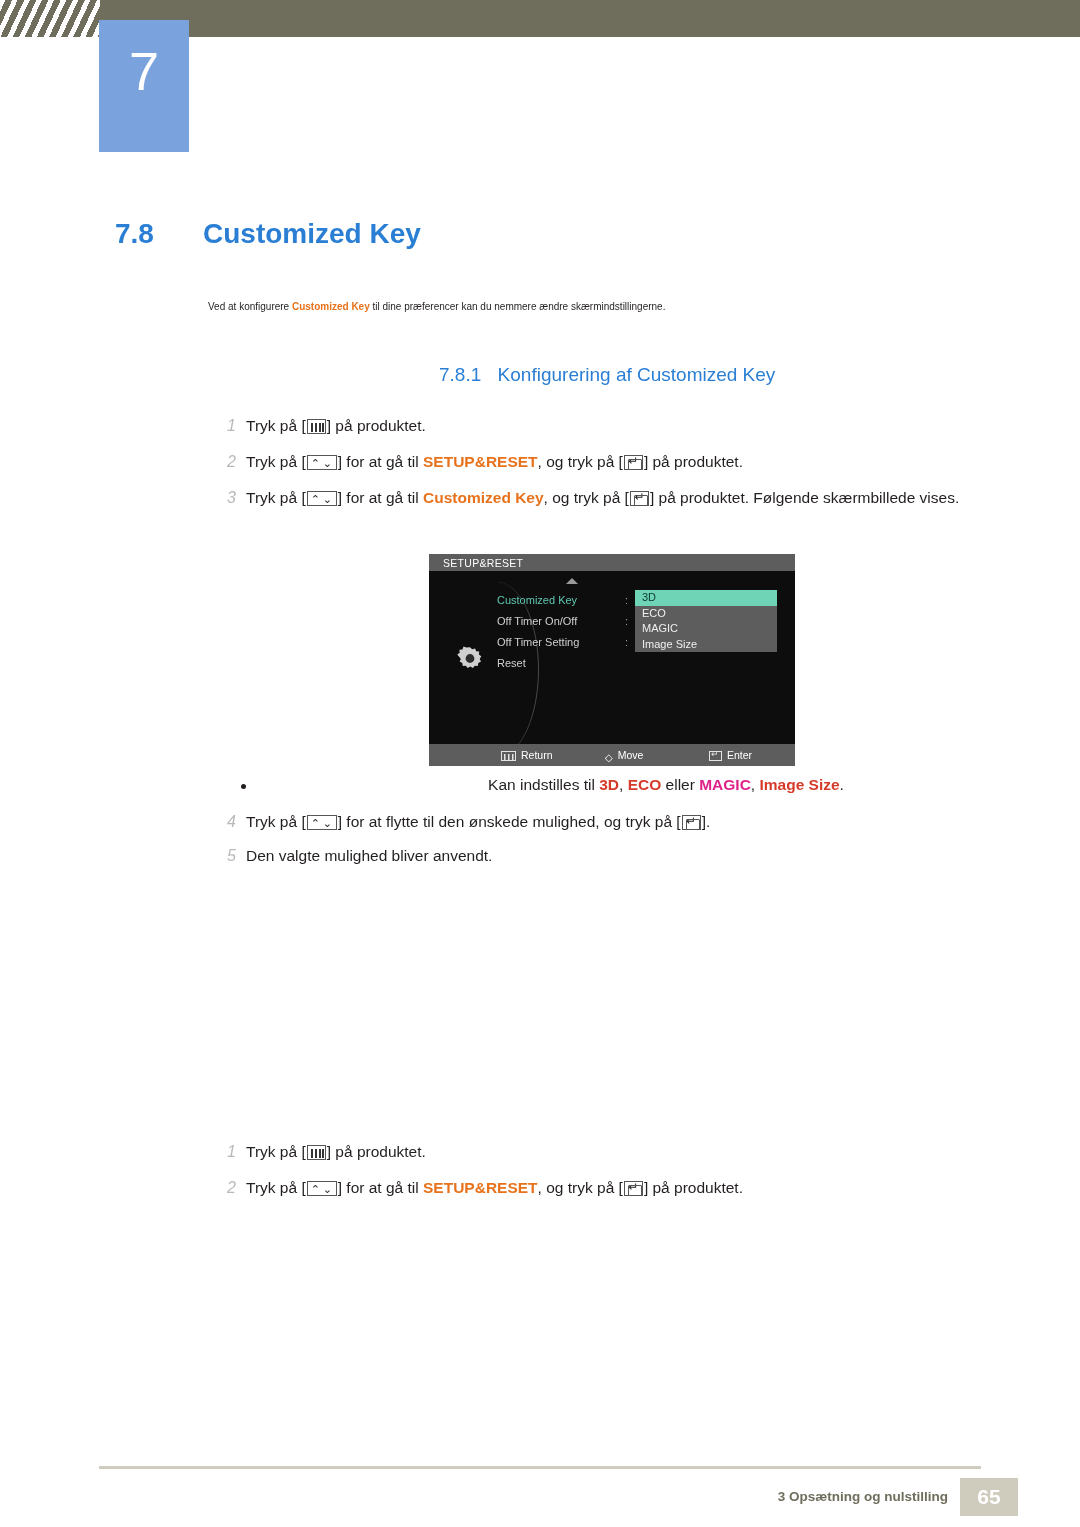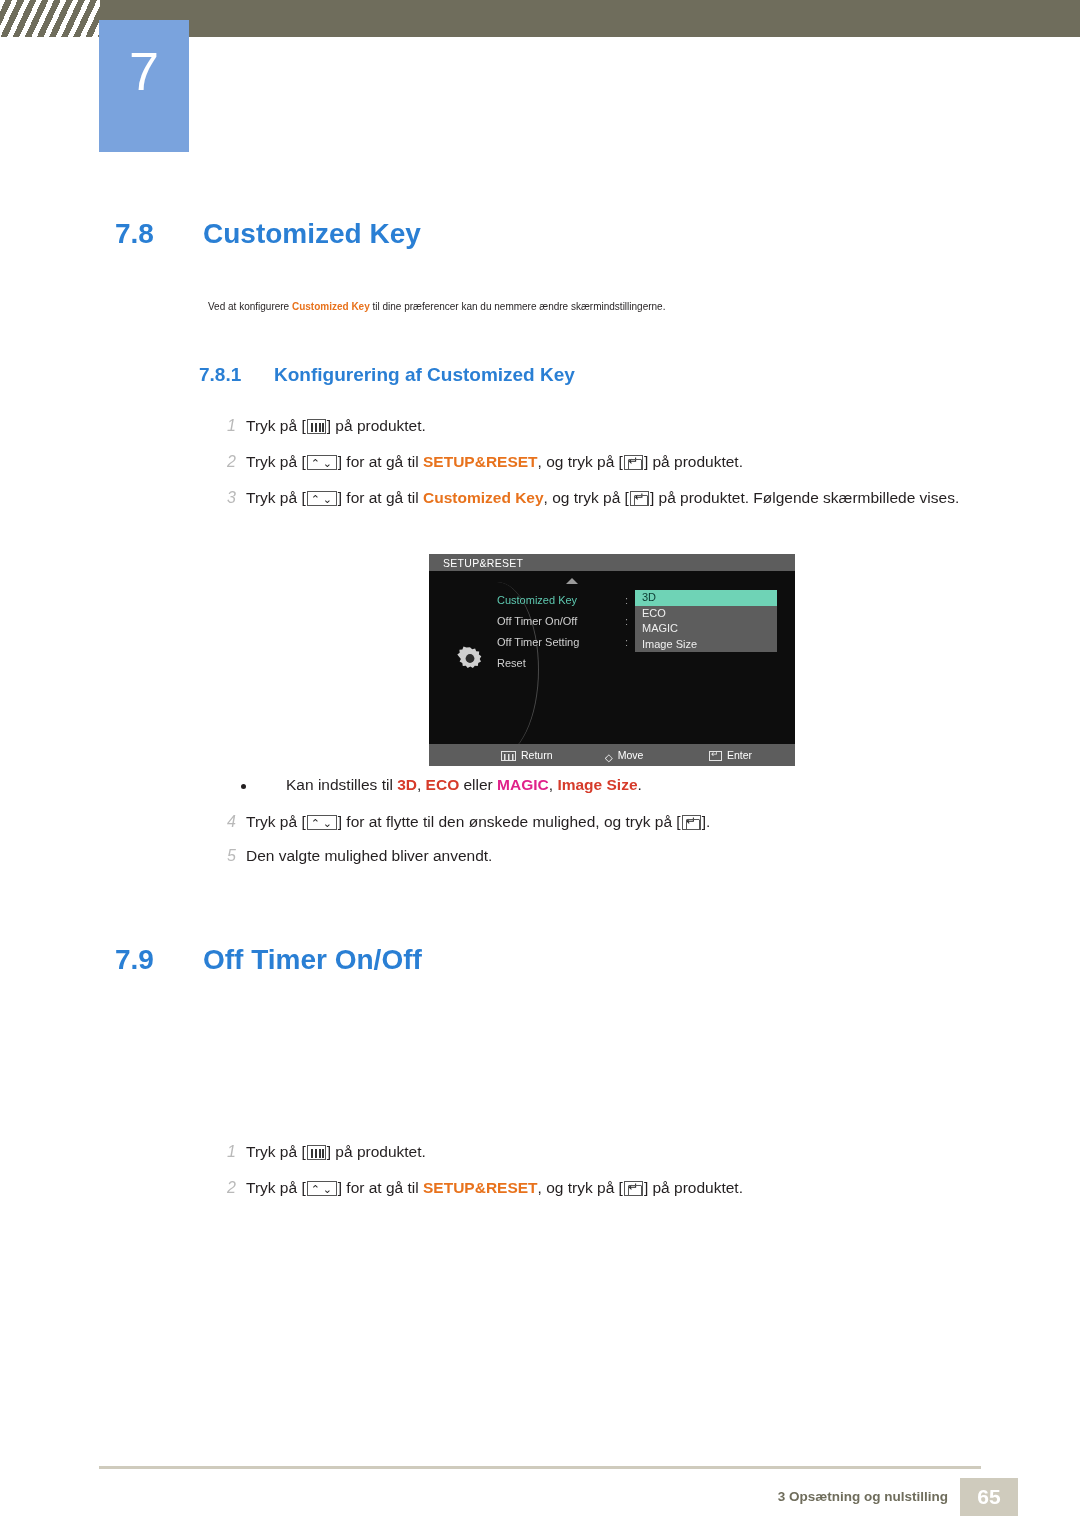--- a/index.html
+++ b/index.html
@@ -42,21 +42,21 @@
   .content { position: absolute; top: 0; left: 16px; width: 1080px; height: 1527px; }
 
   .sec-h1 {
     position: absolute; left: 99px; width: 860px;
     font-size: 28px; font-weight: 700; color: #2a7fd4;
   }
   .sec-h1 .n { display: inline-block; width: 88px; }
 
   .sec-h2 {
     position: absolute; left: 183px; width: 800px;
-    font-size: 19px; font-weight: 700; color: #2a7fd4;
+    font-size: 19px; font-weight: 400; color: #2a7fd4; text-align: center;
   }
   .sec-h2 .n { display: inline-block; width: 75px; }
 
   .para {
     position: absolute; left: 192px; width: 820px;
     font-size: 10px; line-height: 1.45; color: #231f20;
   }
 
   .step {
     position: absolute; left: 192px; width: 830px;
@@ -70,21 +70,21 @@
   .step .txt { display: block; margin-left: 38px; }
 
   .bullet {
     position: absolute; left: 230px; width: 800px;
     font-size: 15.5px; color: #231f20;
   }
   .bullet .dot {
     position: absolute; left: -5px; top: 8px;
     width: 5px; height: 5px; border-radius: 50%; background: #231f20;
   }
-  .bullet .txt { display: block; margin-left: 40px; }
+  .bullet .txt { display: block; margin-left: 40px; text-align: center; }
 
   .orange { color: #e8721c; font-weight: 700; }
   .red { color: #d63b2a; font-weight: 700; }
   .magenta { color: #e0218a; font-weight: 700; }
 
   
   .key {
     display: inline-block; vertical-align: -3px;
     border: 1px solid #555; background: #fff;
     margin: 0 1px; line-height: 1; text-align: center;
@@ -288,23 +288,20 @@
     <div class="step" style="top:810px;">
       <span class="idx">4</span>
       <span class="txt"><span>Tryk på [</span><span class="key key-ud"><span class="g g1">⌃</span><span class="g g2">⌄</span></span><span>] for at flytte til den ønskede mulighed, og tryk på [</span><span class="key key-ent"></span><span>].</span></span>
     </div>
 
     <div class="step" style="top:844px;">
       <span class="idx">5</span>
       <span class="txt">Den valgte mulighed bliver anvendt.</span>
     </div>
 
-    <div class="sec-h1" style="top:944px;">
-      <span class="n">7.9</span><span>Off Timer On/Off</span>
-    </div>
 
 
 
     <div class="step" style="top:1140px;">
       <span class="idx">1</span>
       <span class="txt"><span>Tryk på [</span><span class="key key-menu"></span><span>] på produktet.</span></span>
     </div>
 
     <div class="step" style="top:1176px;">
       <span class="idx">2</span>

